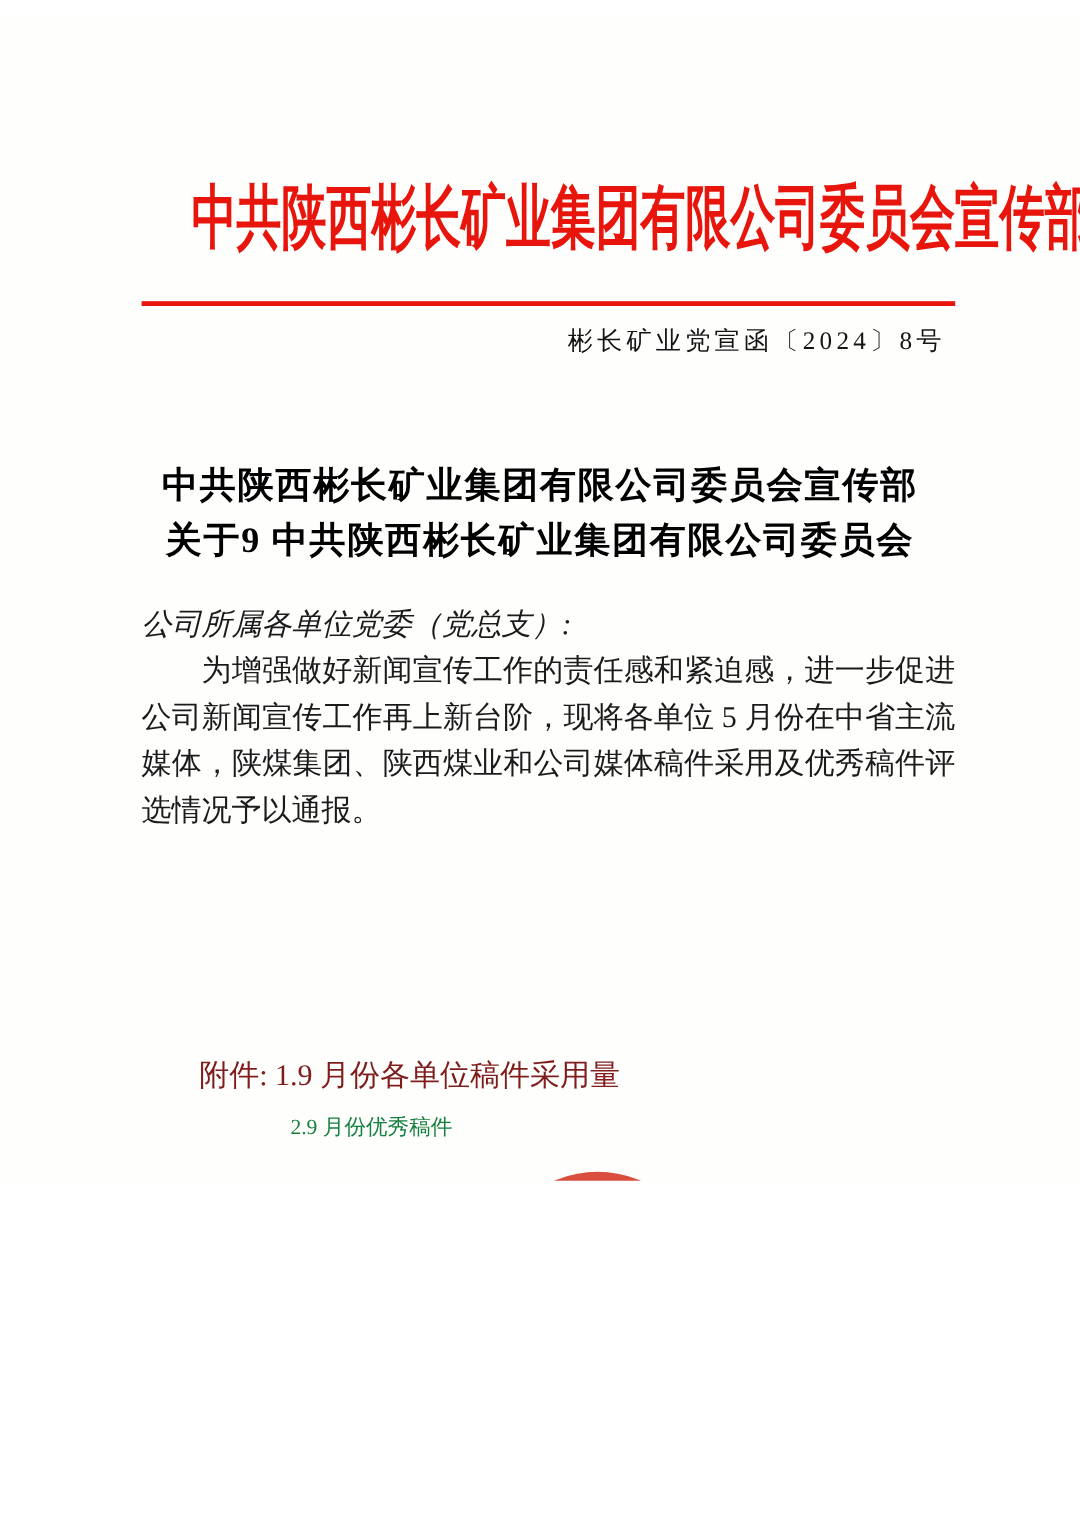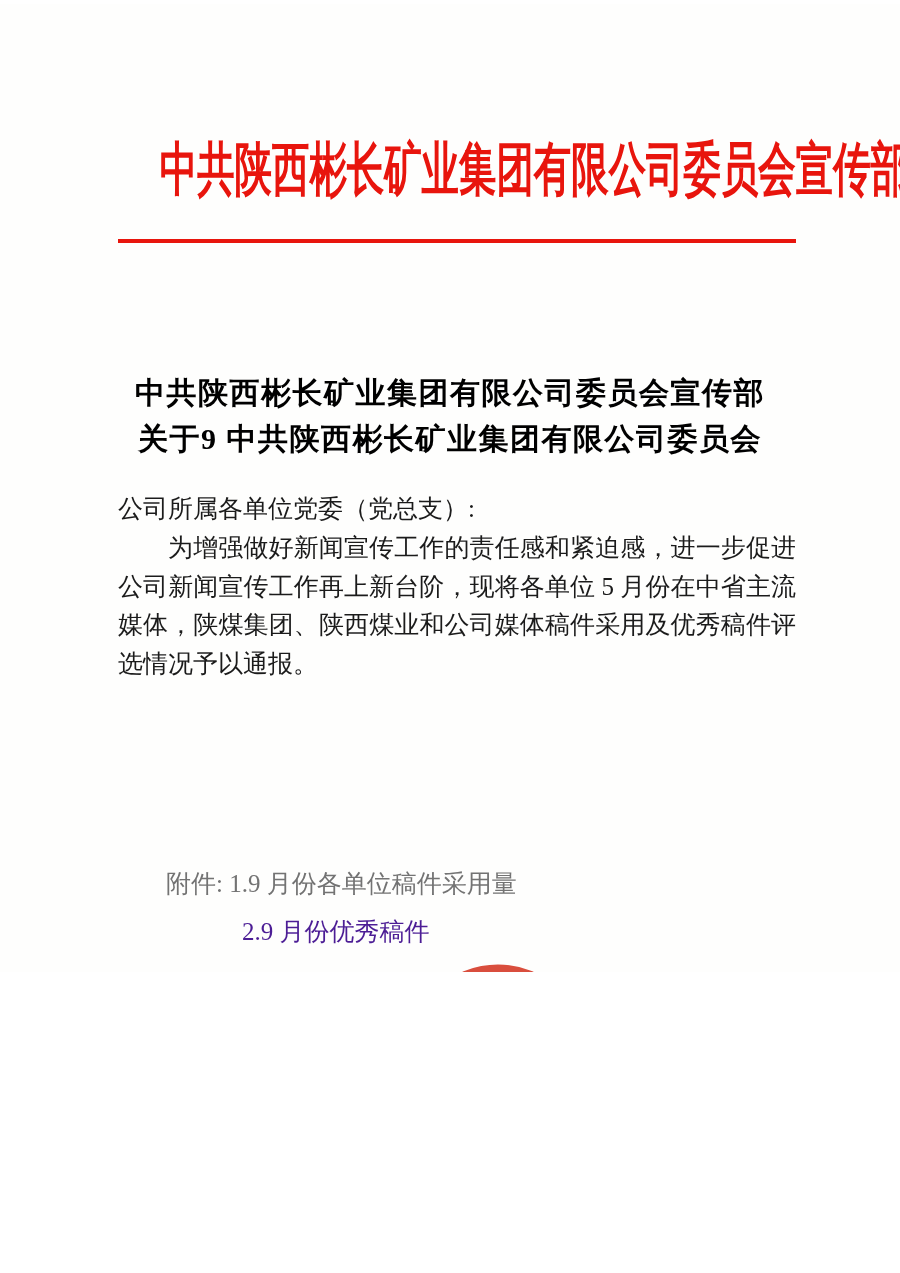--- a/index.html
+++ b/index.html
@@ -1,17 +1,17 @@
 <!DOCTYPE html>
 <html><head>
 <meta charset="utf-8">
 <style>
   html,body{margin:0;padding:0;background:#ffffff;}
   .page{
-    position:relative;width:900px;height:968px;margin:4px auto;
+    position:relative;width:900px;height:968px;margin:16px auto;
     background:#fefefdff;background:#fefefd;overflow:hidden;
     font-family:"Liberation Serif","DejaVu Serif",serif;color:#1c1c1c;
   }
   
   .letterhead{
     position:absolute;top:127px;left:0;width:900px;text-align:center;
     font-size:58px;font-weight:700;color:#e8150d;white-space:nowrap;
     transform:scaleX(0.645);transform-origin:50% 50%;
     font-family:"Liberation Serif","DejaVu Serif",serif;
   }
@@ -22,23 +22,23 @@
   }
   .doc-title{
     position:absolute;top:366px;left:0;width:900px;text-align:center;
     font-weight:700;font-size:30px;line-height:46px;color:#000;letter-spacing:1.5px;
   }
   .body-text{
     position:absolute;top:486px;left:118px;width:678px;
     font-size:25px;line-height:38.8px;text-align:justify;color:#1b1b1b;
   }
   .body-text p{margin:0;text-indent:2em;}
-  .body-text p.salutation{text-indent:0;}
-  .attach-1{position:absolute;left:166px;top:863px;font-size:25px;color:#737373;white-space:nowrap;}
-  .attach-2{position:absolute;left:242px;top:911px;font-size:25px;color:#4c1d95;white-space:nowrap;}
+  .body-text p.salutation{text-indent:0;font-style:italic;}
+  .attach-1{position:absolute;left:166px;top:863px;font-size:25px;color:#7f1d1d;white-space:nowrap;}
+  .attach-2{position:absolute;left:242px;top:911px;font-size:18px;color:#15803d;white-space:nowrap;}
   .sig-org{
     position:absolute;top:1053px;left:97px;width:803px;text-align:center;
     font-size:24.5px;letter-spacing:1.5px;color:#1b1b1b;white-space:nowrap;
   }
   .sig-date{
     position:absolute;top:1093px;left:97px;width:803px;text-align:center;
     font-size:24px;letter-spacing:3px;color:#1b1b1b;white-space:nowrap;
   }
   .seal{
     position:absolute;left:406px;top:958px;width:184px;height:184px;
@@ -51,20 +51,21 @@
 </style>
 </head>
 <body>
 
 <div class="page">
 
   <div class="letterhead">中共陕西彬长矿业集团有限公司委员会宣传部</div>
 
   <div class="red-line"></div>
 
+  <div class="doc-number">彬长矿业党宣函〔2024〕8号</div>
 
   <div class="doc-title">
     <div>中共陕西彬长矿业集团有限公司委员会宣传部</div>
     <div>关于9 中共陕西彬长矿业集团有限公司委员会</div>
   </div>
 
   <div class="body-text">
     <p class="salutation">公司所属各单位党委（党总支）:</p>
     <p>为增强做好新闻宣传工作的责任感和紧迫感，进一步促进公司新闻宣传工作再上新台阶，现将各单位 5 月份在中省主流媒体，陕煤集团、陕西煤业和公司媒体稿件采用及优秀稿件评选情况予以通报。</p>
   </div>

